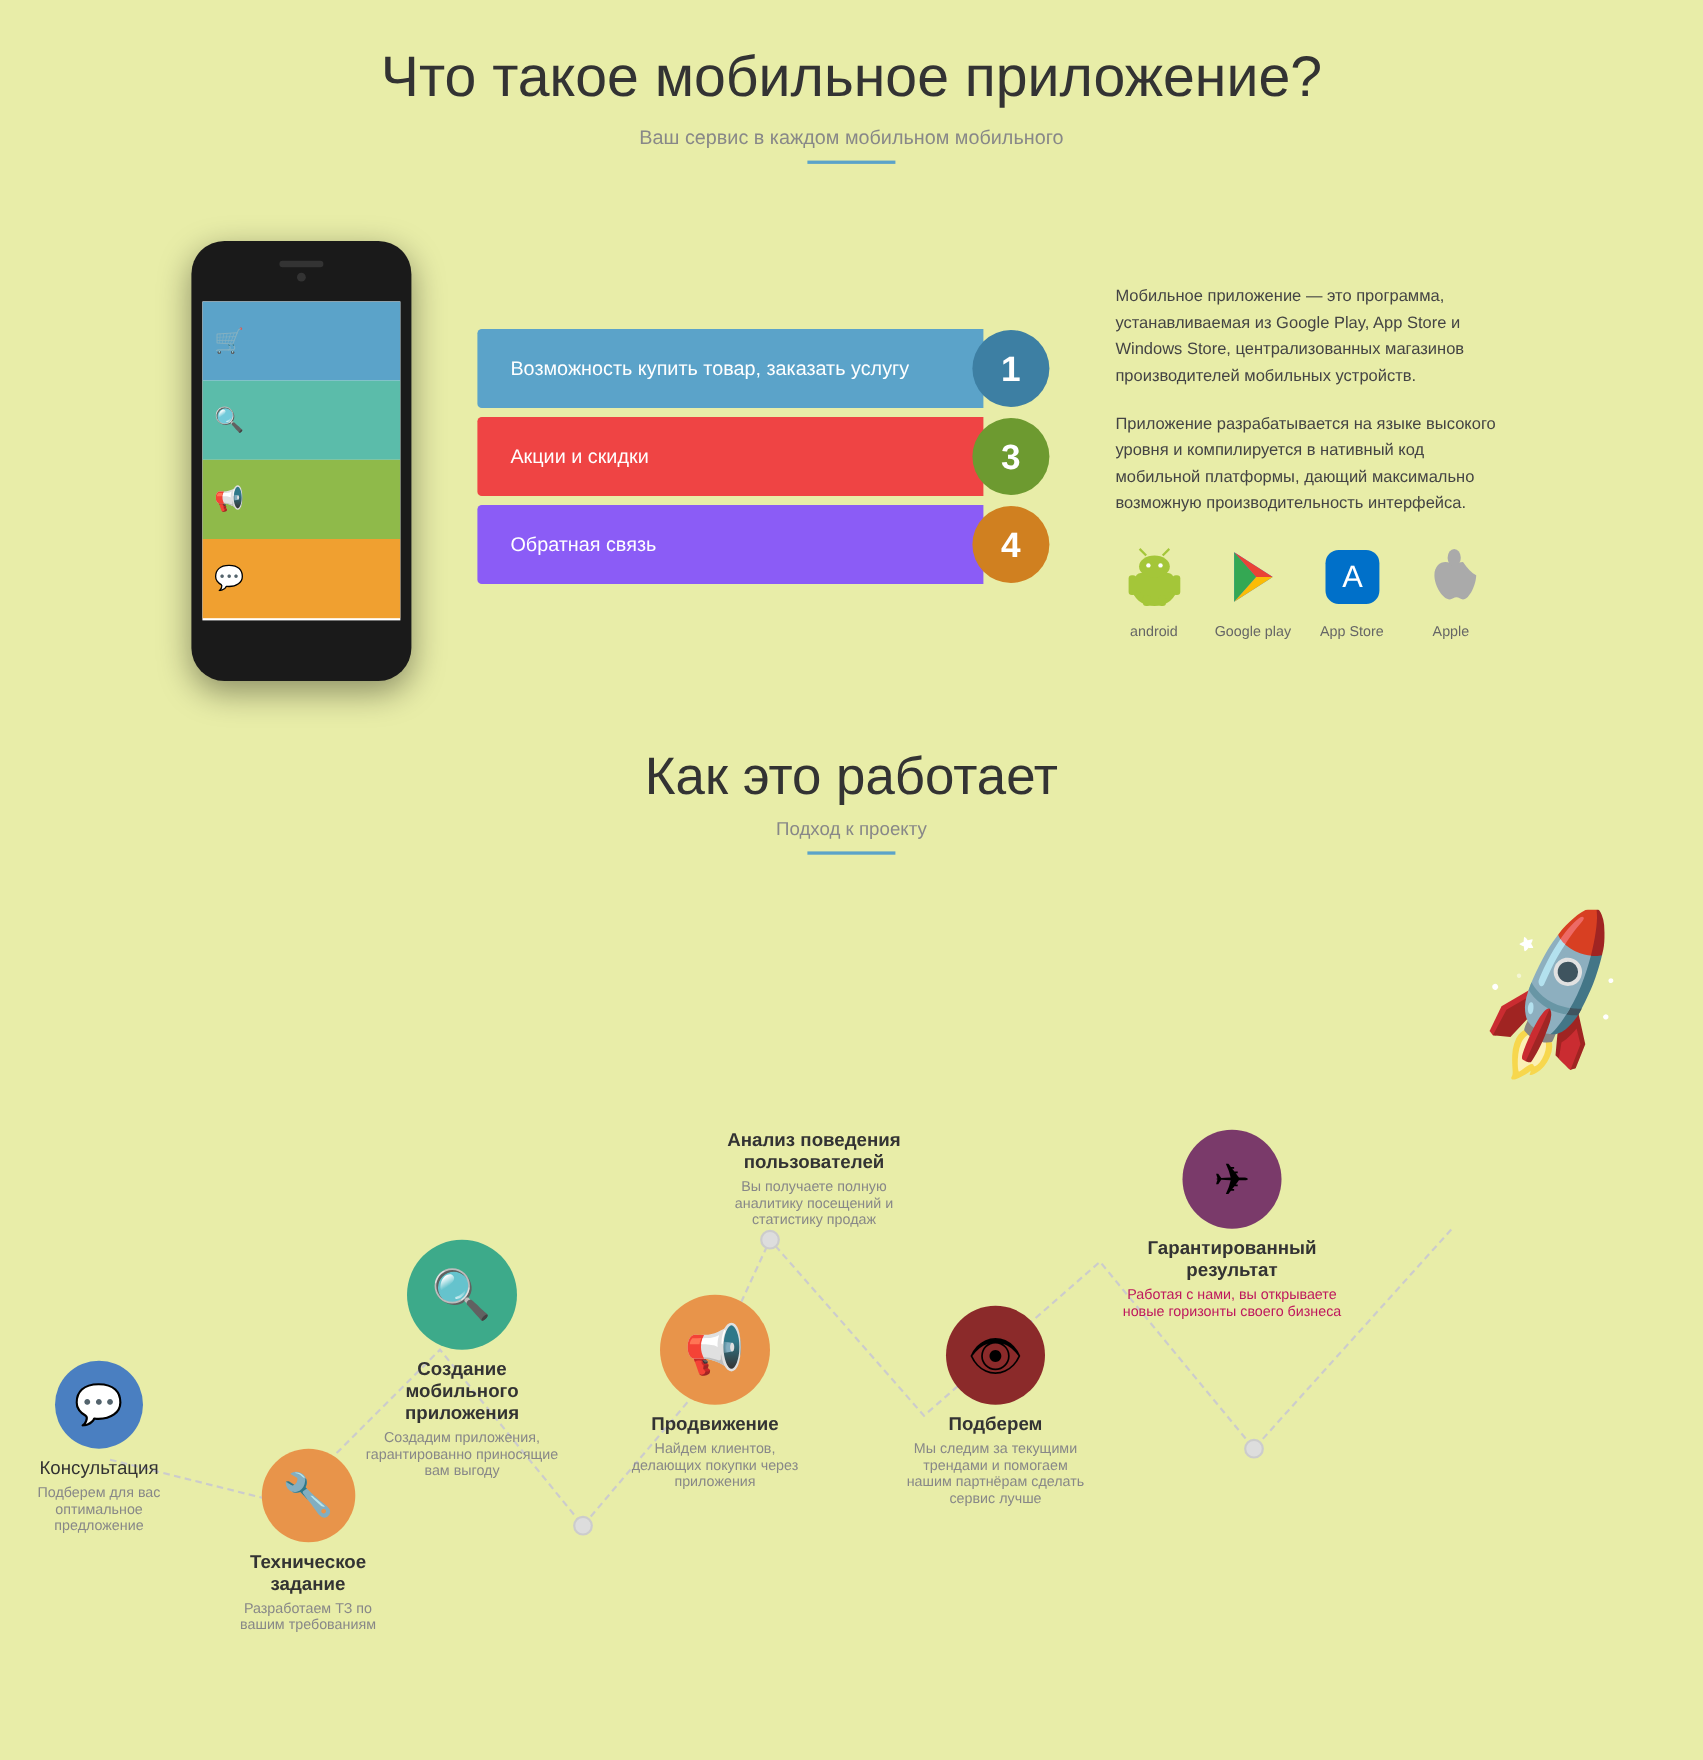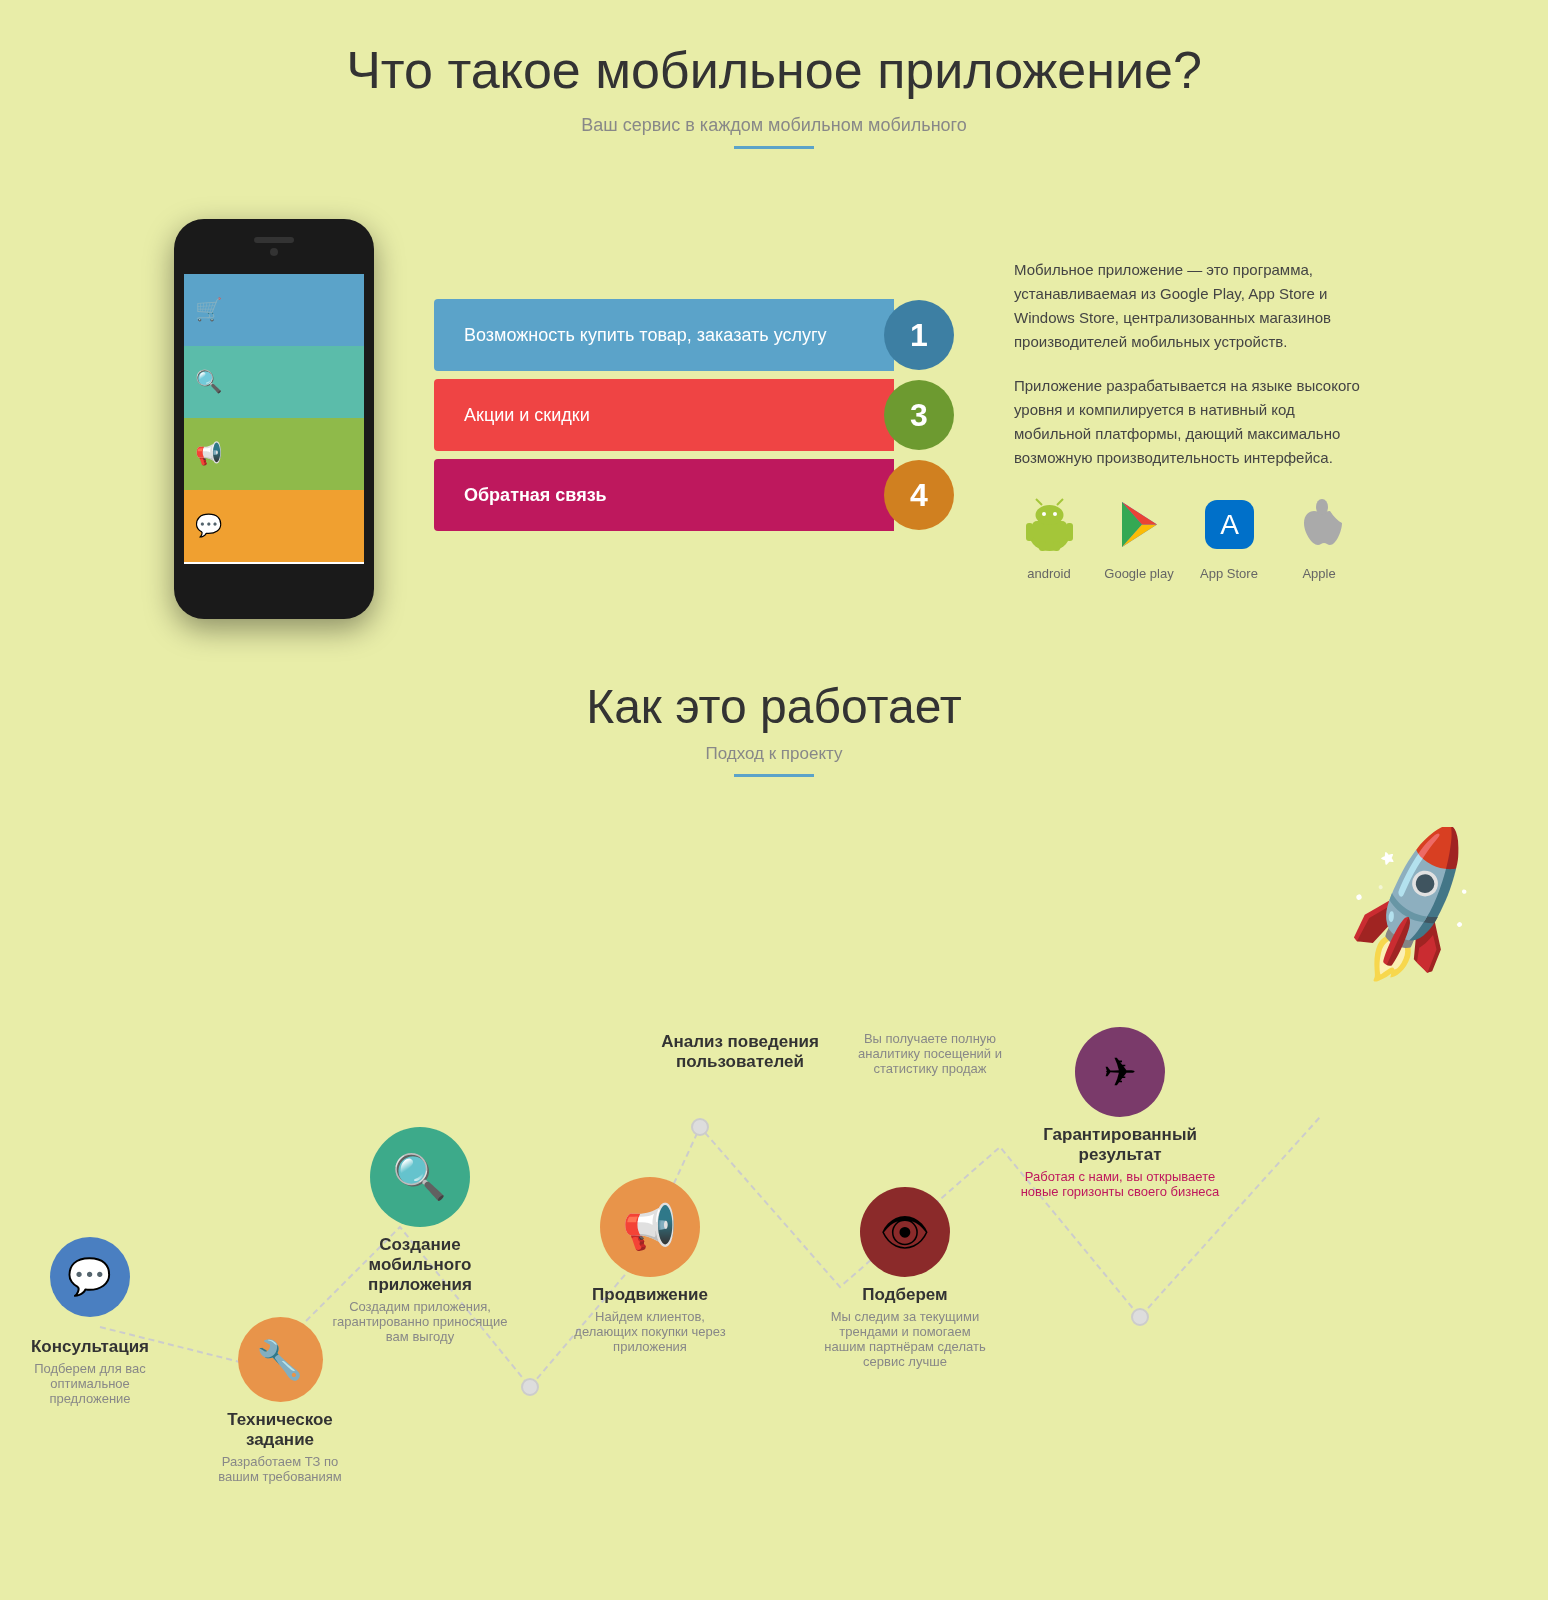--- a/index.html
+++ b/index.html
@@ -280,21 +280,21 @@
 
 
     <div class="feature-row">
       <div class="feature-bar" style="background:#ef4444;">
         <span>Акции и скидки</span>
       </div>
       <div class="feature-number" style="background:#6d9a30;">3</div>
     </div>
 
     <div class="feature-row">
-      <div class="feature-bar" style="background:#be185d;font-weight:bold;">
+      <div class="feature-bar" style="background:#8b5cf6;">
         <span>Обратная связь</span>
       </div>
       <div class="feature-number" style="background:#d08020;">4</div>
     </div>
 
   </div>
 
   <div class="info-section">
     <p class="info-text">Мобильное приложение — это программа, устанавливаемая из Google Play, App Store и Windows Store, централизованных магазинов производителей мобильных устройств.</p>
     <p class="info-text">Приложение разрабатывается на языке высокого уровня и компилируется в нативный код мобильной платформы, дающий максимально возможную производительность интерфейса.</p>
@@ -378,21 +378,21 @@
     <circle cx="700" cy="300" r="8" fill="#ddd" stroke="#ccc" stroke-width="2"></circle>
     <circle cx="1140" cy="490" r="8" fill="#ddd" stroke="#ccc" stroke-width="2"></circle>
   </svg>
 
   <div style="position:absolute; right:60px; top:10px; font-size:120px; transform:rotate(-20deg);">
     🚀
   </div>
 
   <div style="position:absolute; left:20px; top:410px; display:flex; flex-direction:column; align-items:center;">
     <div style="width:80px;height:80px;border-radius:50%;background:#4a7fc1;display:flex;align-items:center;justify-content:center;font-size:36px;">💬</div>
-    <div style="font-size:17px;font-weight:bold;color:#333;margin-top:20px;max-width:140px;">Консультация</div>
+    <div style="font-size:17px;font-weight:normal;color:#333;margin-top:8px;max-width:140px;">Консультация</div>
     <div style="font-size:13px;color:#888;text-align:center;max-width:140px;margin-top:4px;">Подберем для вас оптимальное предложение</div>
   </div>
 
   <div style="position:absolute; left:200px; top:490px; display:flex; flex-direction:column; align-items:center;">
     <div style="width:85px;height:85px;border-radius:50%;background:#e8944a;display:flex;align-items:center;justify-content:center;font-size:38px;">🔧</div>
     <div style="font-size:17px;font-weight:bold;color:#333;text-align:center;margin-top:8px;max-width:160px;">Техническое задание</div>
     <div style="font-size:13px;color:#888;text-align:center;max-width:160px;margin-top:4px;">Разработаем ТЗ по вашим требованиям</div>
   </div>
 
   <div style="position:absolute; left:330px; top:300px; display:flex; flex-direction:column; align-items:center;">
@@ -400,21 +400,21 @@
     <div style="font-size:17px;font-weight:bold;color:#333;text-align:center;margin-top:8px;max-width:180px;">Создание мобильного приложения</div>
     <div style="font-size:13px;color:#888;text-align:center;max-width:180px;margin-top:4px;">Создадим приложения, гарантированно приносящие вам выгоду</div>
   </div>
 
   <div style="position:absolute; left:570px; top:350px; display:flex; flex-direction:column; align-items:center;">
     <div style="width:100px;height:100px;border-radius:50%;background:#e8944a;display:flex;align-items:center;justify-content:center;font-size:44px;">📢</div>
     <div style="font-size:17px;font-weight:bold;color:#333;text-align:center;margin-top:8px;max-width:160px;">Продвижение</div>
     <div style="font-size:13px;color:#888;text-align:center;max-width:160px;margin-top:4px;">Найдем клиентов, делающих покупки через приложения</div>
   </div>
 
-  <div style="position:absolute; left:640px; top:200px; display:flex; flex-direction:row; align-items:center;">
+  <div style="position:absolute; left:640px; top:200px; display:flex; flex-direction:column; align-items:center;">
     <div style="font-size:17px;font-weight:bold;color:#333;text-align:center;max-width:200px;">Анализ поведения пользователей</div>
     <div style="font-size:13px;color:#888;text-align:center;max-width:180px;margin-top:4px;">Вы получаете полную аналитику посещений и статистику продаж</div>
   </div>
 
   <div style="position:absolute; left:820px; top:360px; display:flex; flex-direction:column; align-items:center;">
     <div style="width:90px;height:90px;border-radius:50%;background:#8b2a2a;display:flex;align-items:center;justify-content:center;font-size:40px;">👁</div>
     <div style="font-size:17px;font-weight:bold;color:#333;text-align:center;margin-top:8px;max-width:170px;">Подберем</div>
     <div style="font-size:13px;color:#888;text-align:center;max-width:170px;margin-top:4px;">Мы следим за текущими трендами и помогаем нашим партнёрам сделать сервис лучше</div>
   </div>
 

